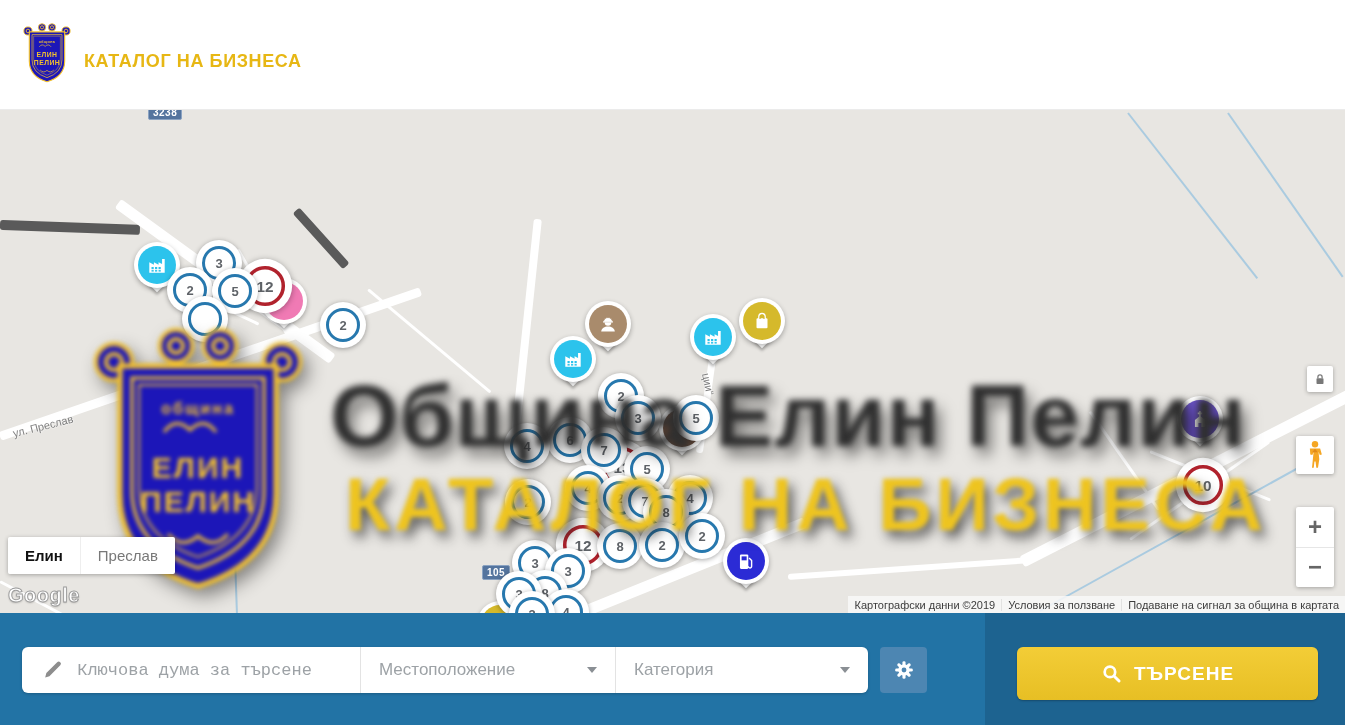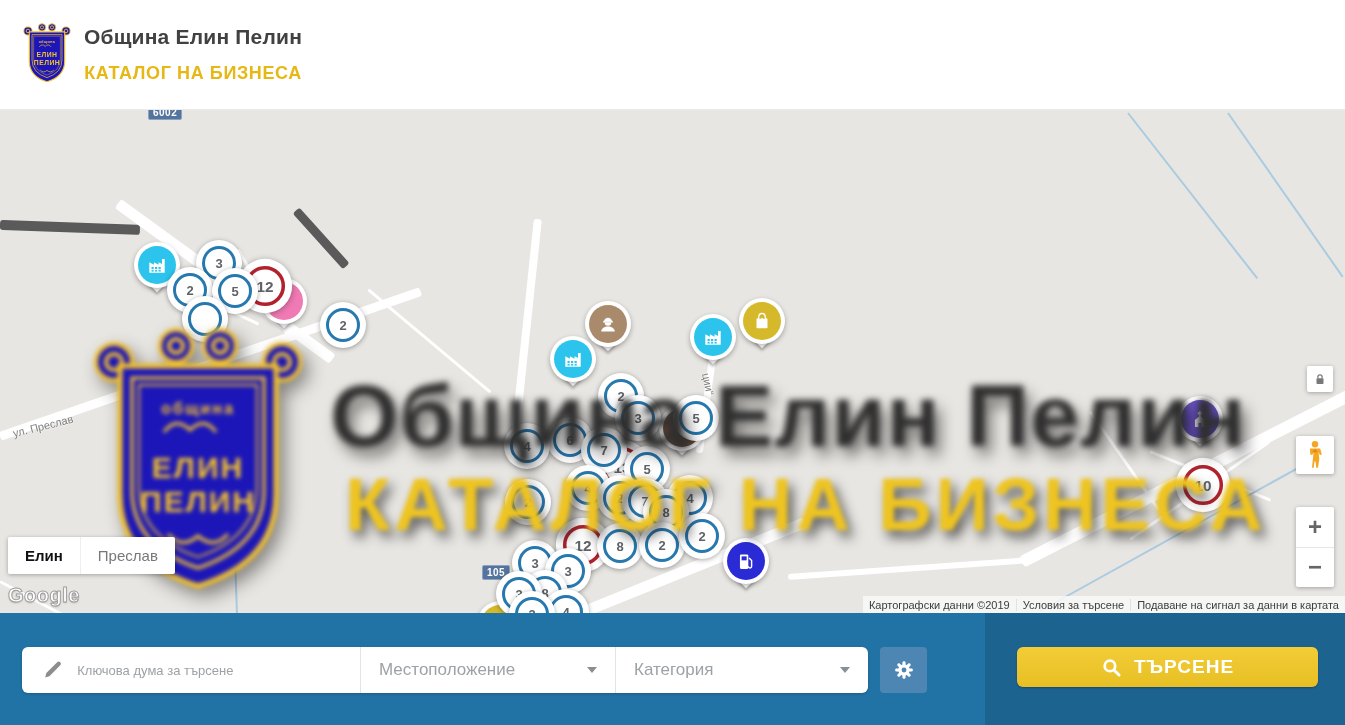--- a/index.html
+++ b/index.html
@@ -79,32 +79,32 @@
   .zoomctl .zc { flex:1; display:flex; align-items:center; justify-content:center; font-size:24px; color:#666;
                  cursor:pointer; font-weight:bold; }
   .zoomctl .zc:first-child { border-bottom:1px solid #e6e6e6; }
 
   
   .bottombar { position:absolute; left:0; top:613px; width:1345px; height:112px; background:#2273a5; z-index:15; }
   .bottombar .right-panel { position:absolute; right:0; top:0; width:360px; height:112px; background:#1d6390; }
   .search-group { position:absolute; left:22px; top:34px; width:846px; height:46px; background:#fff; border-radius:6px;
                   display:flex; align-items:stretch; box-shadow:0 1px 3px rgba(0,0,0,.2); }
   .sg-keyword { width:338px; display:flex; align-items:center; padding:0 14px 0 20px; gap:14px; }
-  .sg-keyword input { border:none; outline:none; width:100%; font-size:13px; color:#333; font-family:Liberation Sans, sans-serif; }
+  .sg-keyword input { border:none; outline:none; width:100%; font-size:17px; color:#333; font-family:Liberation Mono, monospace; }
   .sg-keyword input::placeholder { color:#9da2a6; }
   .sg-select { display:flex; align-items:center; justify-content:space-between; padding:0 18px;
                border-left:1px solid #e3e3e3; cursor:pointer; }
   .sg-select .lbl { font-size:17px; color:#9da2a6; }
   .sg-category { width:253px; }
   .sg-location { width:255px; }
   .caret { width:0; height:0; border-left:5px solid transparent; border-right:5px solid transparent;
            border-top:6px solid #8a8f94; }
   .gear-btn { position:absolute; left:880px; top:34px; width:47px; height:46px; background:#4d86b2; border-radius:4px;
               display:flex; align-items:center; justify-content:center; cursor:pointer; }
-  .search-btn { position:absolute; left:1017px; top:34px; width:301px; height:40px; border-radius:6px;
+  .search-btn { position:absolute; left:1017px; top:34px; width:301px; height:53px; border-radius:6px;
                 background:linear-gradient(#f3cd37,#e7bf24); display:flex; align-items:center; justify-content:center;
                 gap:12px; cursor:pointer; box-shadow:0 1px 2px rgba(0,0,0,.25); }
   .search-btn .txt { font-size:19px; font-weight:bold; color:#fff; letter-spacing:1px; font-stretch:condensed; }
 </style>
 </head>
 <body>
 
 <div class="header">
   <div class="brand">
     <svg class="crest-svg" width="50" height="68" viewBox="0 0 110 150">
@@ -123,21 +123,20 @@
       <path d="M16 24 H94 V88 Q94 122 55 134 Q16 122 16 88 Z" fill="#1c16b8" stroke="#f2c12e" stroke-width="2.5"></path>
       <path d="M22 30 H88 V86 Q88 114 55 125 Q22 114 22 86 Z" fill="none" stroke="#f2c12e" stroke-width="1.6"></path>
       <path d="M25.5 33.5 H84.5 V84 Q84.5 109.5 55 119.5 Q25.5 109.5 25.5 84 Z" fill="none" stroke="#f2c12e" stroke-width="0.9"></path>
       <text x="55" y="48" class="crest-small">община</text>
       <path d="M38 57 q6 -8 13 -1 q7 -7 13 1" fill="none" stroke="#f2c12e" stroke-width="1.5"></path>
       <text x="55" y="80" class="crest-big">ЕЛИН</text>
       <text x="55" y="97" class="crest-big">ПЕЛИН</text>
       <path d="M40 108 q7 8 15 1 q8 7 15 -1" fill="none" stroke="#f2c12e" stroke-width="1.5"></path>
     </svg>
     <div class="brand-text">
-      <div class="t1">Община Елин Пелин</div>
       <div class="t2">КАТАЛОГ НА БИЗНЕСА</div>
     </div>
   </div>
 </div>
 
 <div class="map">
 
   <div class="road" style="left:0;top:322px;width:445px;height:9px;transform:rotate(-19deg)"></div>
   <div class="road dark" style="left:0;top:110px;width:140px;height:10px;transform:rotate(2deg)"></div>
   <div class="road" style="left:118px;top:88px;width:265px;height:11px;transform:rotate(36deg)"></div>
@@ -157,21 +156,21 @@
   <div class="road thin" style="left:0;top:470px;width:160px;transform:rotate(28deg)"></div>
   <div class="stream" style="left:1228px;top:2px;width:200px;transform:rotate(55deg)"></div>
   <div class="stream" style="left:1128px;top:2px;width:210px;transform:rotate(52deg)"></div>
   <div class="stream" style="left:1040px;top:500px;width:330px;transform:rotate(-29deg)"></div>
   <div class="stream" style="left:234px;top:418px;width:86px;transform:rotate(88deg)"></div>
 
   <div>
       <span class="street-label" style="left: 12px; top: 310px; transform: rotate(-14deg);">ул. Преслав</span>
       <span class="street-label" style="left: 556px; top: 440px; transform: rotate(-33deg);">бул. „Новосел</span>
       <span class="street-label" style="left: 697px; top: 268px; transform: rotate(78deg);">ции“</span>
-      <div class="road-badge" style="left: 148px; top: -5px;">6002</div>
+      <div class="road-badge" style="left: 148px; top: -5px;">3238</div>
       <div class="road-badge" style="left: 482px; top: 455px;">105</div>
     </div>
   <div>
       <div class="pin" style="left: 261px; top: 168px;">
         <div class="tail"></div>
         <div class="disc">
           <div class="inner" style="background:#f07ab4"></div>
         </div>
       </div>
       <div class="pin" style="left: 659px; top: 295px;">
@@ -407,22 +406,22 @@
   <div class="wm wm-line2">КАТАЛОГ НА БИЗНЕСА</div>
 
   <div class="maptype">
     <div class="cell active">Елин</div>
     <div class="cell idle">Преслав</div>
   </div>
   <div class="google-logo">Google</div>
 
   <div class="attribution">
     <span>Картографски данни ©2019</span>
-    <span class="link">Условия за търсене</span>
-    <span class="link">Подаване на сигнал за данни в картата</span>
+    <span class="link">Условия за ползване</span>
+    <span class="link">Подаване на сигнал за община в картата</span>
   </div>
 
   <div class="sq-btn lock-btn">
     <svg width="14" height="14" viewBox="0 0 20 20">
       <path d="M7 9V7a3 3 0 0 1 6 0v2" stroke="#787878" fill="none" stroke-width="1.8"></path>
       <rect x="5" y="9" width="10" height="8" rx="1" fill="#787878"></rect>
     </svg>
   </div>
   <div class="sq-btn pegman-btn">
     <svg width="22" height="30" viewBox="0 0 20 28">

